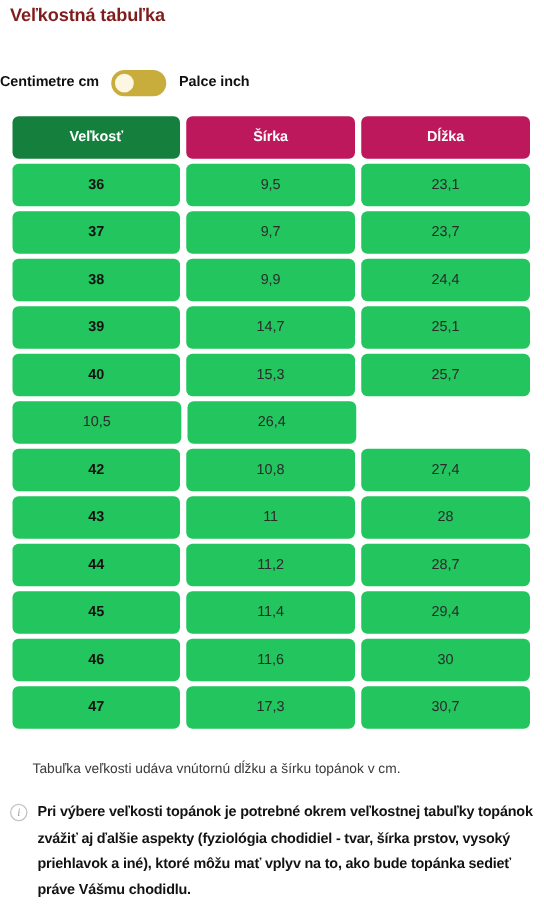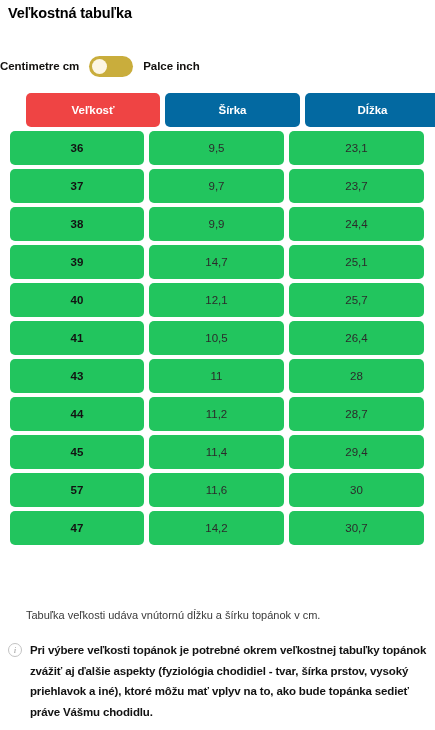--- a/index.html
+++ b/index.html
@@ -22,21 +22,21 @@
     background: #ffffff;
   }
 
   
   .page-title {
     position: absolute;
     left: 8px;
     top: 4px;
     font-size: 14.5px;
     font-weight: bold;
-    color: #000000;
+    color: #7f1d1d;
     letter-spacing: -0.1px;
     line-height: 18px;
     text-align: right;
   }
 
   
   .unit-toggle-row {
     position: absolute;
     left: 0;
     right: 0;
@@ -100,23 +100,23 @@
   .col-0 { width: 134px; }
   .col-1 { width: 135px; }
   .col-2 { width: 135px; text-align: right; }
 
   .header-row .cell {
     color: #ffffff;
     font-weight: bold;
     font-size: 11.5px;
     letter-spacing: -0.05px;
   }
-  .header-row .cell.col-0 { background: #ef4444; margin-left: 16px; }
+  .header-row .cell.col-0 { background: #15803d; }
   .header-row .cell.col-1,
-  .header-row .cell.col-2 { background: #0369a1; }
+  .header-row .cell.col-2 { background: #be185d; }
 
   .data-row .cell { background: #22c55e; }
   .data-row .cell.col-0 { font-weight: bold; color: #121212; }
   .data-row .cell.col-1,
   .data-row .cell.col-2 { font-weight: normal; color: #2b2b2b; }
 
   
   .footnote {
     position: absolute;
     left: 26px;
@@ -195,51 +195,55 @@
         <div class="cell col-1">9,9</div>
         <div class="cell col-2">24,4</div>
       </div>
       <div class="table-row data-row">
         <div class="cell col-0">39</div>
         <div class="cell col-1">14,7</div>
         <div class="cell col-2">25,1</div>
       </div>
       <div class="table-row data-row">
         <div class="cell col-0">40</div>
-        <div class="cell col-1">12,1</div>
+        <div class="cell col-1">15,3</div>
         <div class="cell col-2">25,7</div>
       </div>
       <div class="table-row data-row">
-        <div class="cell col-0">41</div>
         <div class="cell col-1">10,5</div>
         <div class="cell col-2">26,4</div>
+      </div>
+      <div class="table-row data-row">
+        <div class="cell col-0">42</div>
+        <div class="cell col-1">10,8</div>
+        <div class="cell col-2">27,4</div>
       </div>
       <div class="table-row data-row">
         <div class="cell col-0">43</div>
         <div class="cell col-1">11</div>
         <div class="cell col-2">28</div>
       </div>
       <div class="table-row data-row">
         <div class="cell col-0">44</div>
         <div class="cell col-1">11,2</div>
         <div class="cell col-2">28,7</div>
       </div>
       <div class="table-row data-row">
         <div class="cell col-0">45</div>
         <div class="cell col-1">11,4</div>
         <div class="cell col-2">29,4</div>
       </div>
       <div class="table-row data-row">
-        <div class="cell col-0">57</div>
+        <div class="cell col-0">46</div>
         <div class="cell col-1">11,6</div>
         <div class="cell col-2">30</div>
       </div>
       <div class="table-row data-row">
         <div class="cell col-0">47</div>
-        <div class="cell col-1">14,2</div>
+        <div class="cell col-1">17,3</div>
         <div class="cell col-2">30,7</div>
       </div>
     </div>
 
   <div class="footnote">Tabuľka veľkosti udáva vnútornú dĺžku a šírku topánok v cm.</div>
 
   <div class="info-note">
     <span class="info-icon">i</span>
     <span class="info-text">Pri výbere veľkosti topánok je potrebné okrem veľkostnej tabuľky topánok zvážiť aj ďalšie aspekty (fyziológia chodidiel - tvar, šírka prstov, vysoký priehlavok a iné), ktoré môžu mať vplyv na to, ako bude topánka sedieť práve Vášmu chodidlu.</span>
   </div>

